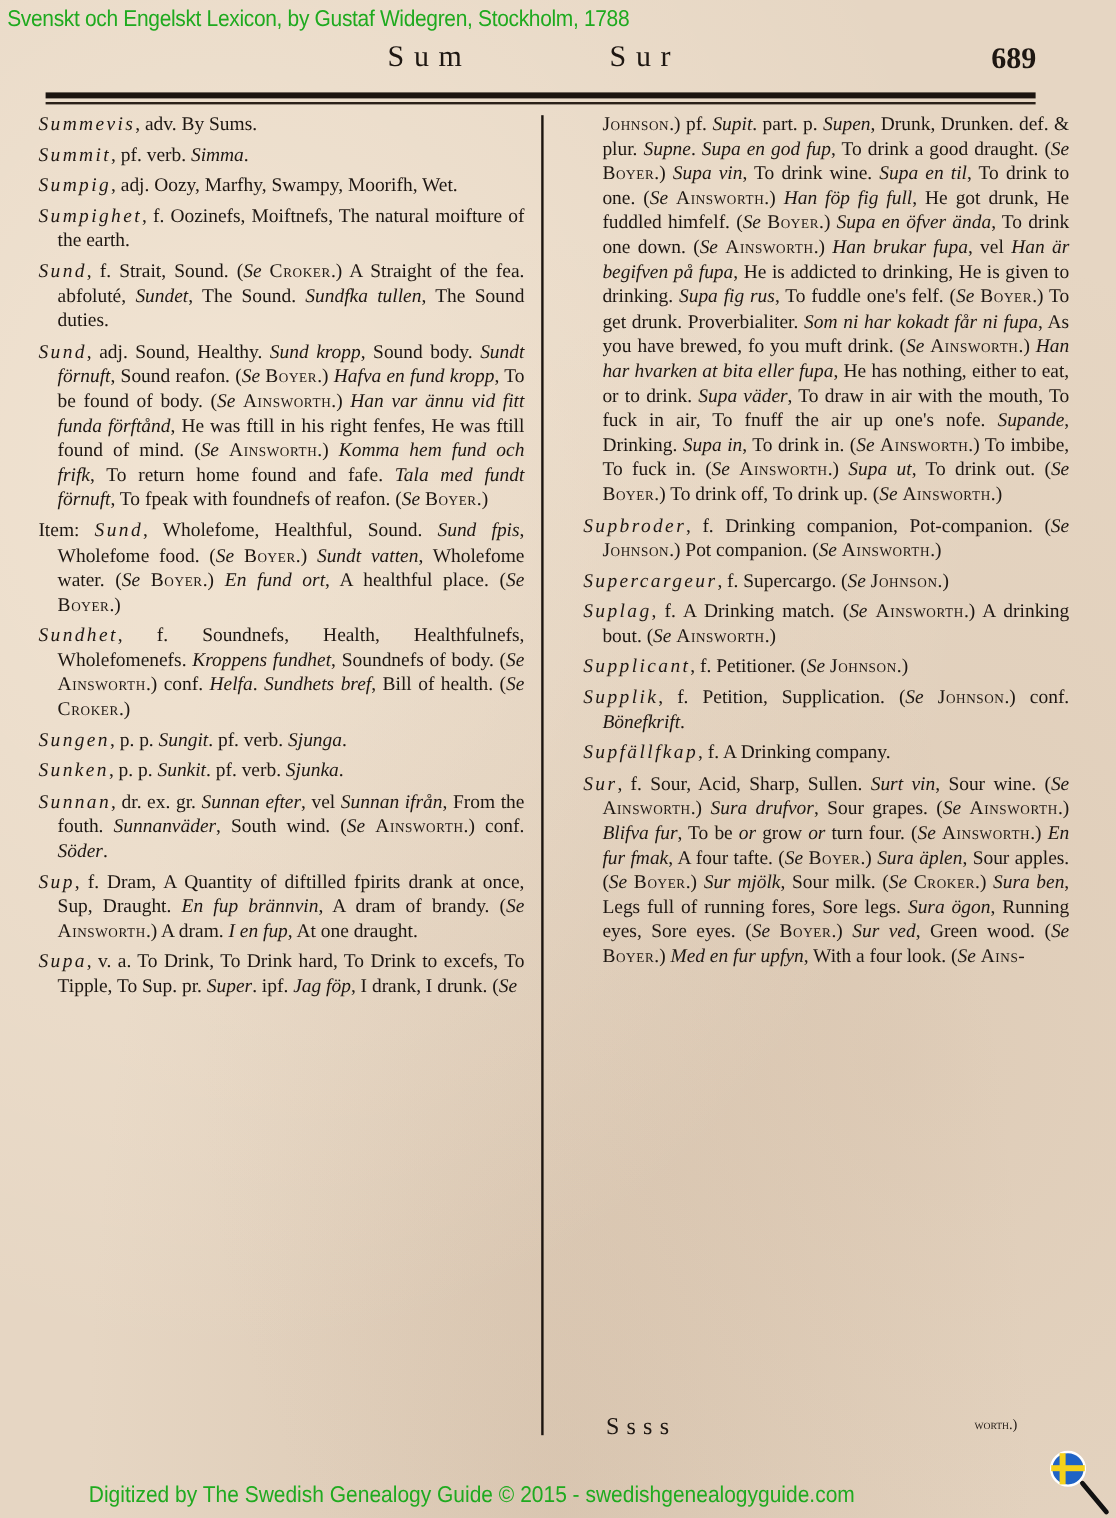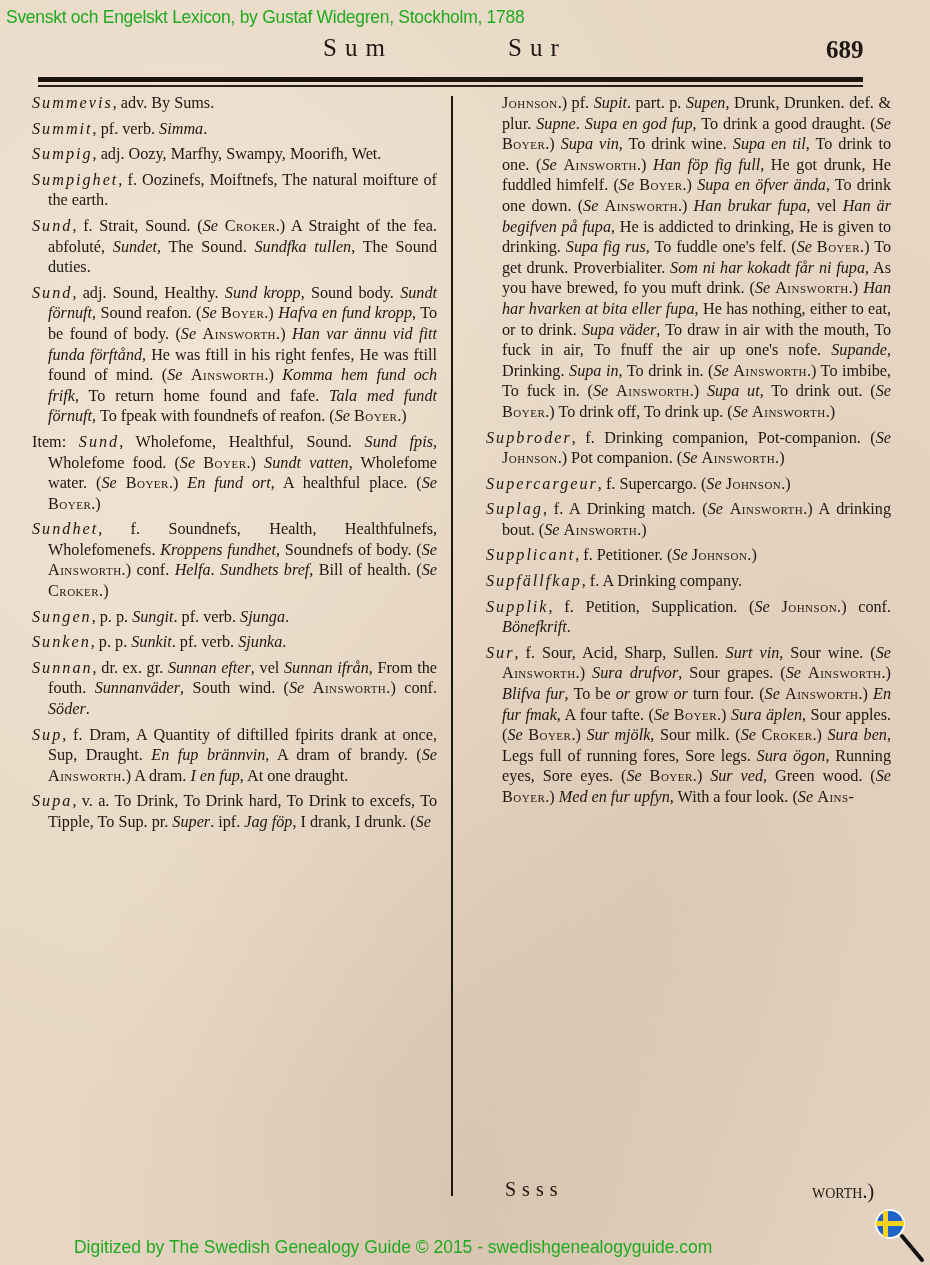--- a/index.html
+++ b/index.html
@@ -42,21 +42,21 @@
   .col-right { left: 458px; margin-left: 28px; }
   .entry { margin: 0 0 5px 0; padding-left: 16px; text-indent: -16px; }
   .entry.cont { padding-left: 16px; text-indent: 0; }
   .hw { font-style: italic; letter-spacing: 2px; }
   i { font-style: italic; }
   .sc { font-variant: small-caps; letter-spacing: 0.5px; }
   .signature {
     position: absolute; left: 505px; top: 1178px; font-size: 20px; letter-spacing: 6px;
   }
   .catchword {
-    position: absolute; left: 812px; top: 1180px; font-size: 20px; font-variant: small-caps;
+    position: absolute; left: 812px; top: 1180px; font-size: 12px; font-variant: small-caps;
   }
   .footer {
     position: absolute; left: 74px; top: 1236px;
     font-family: "Liberation Sans", "DejaVu Sans", sans-serif;
     font-size: 19px; color: #1faa1f; transform: scaleX(0.92); transform-origin: left top;
     white-space: nowrap;
   }
   .logo { position: absolute; left: 872px; top: 1208px; width: 55px; height: 55px; }
 </style>
 </head>
@@ -88,22 +88,22 @@
     <p class="entry"><span class="hw">Sunnan</span><span>, dr. ex. gr. </span><i>Sunnan efter</i><span>, vel </span><i>Sunnan ifrån</i><span>, From the fouth. </span><i>Sunnanväder</i><span>, South wind. (</span><i>Se</i><span> </span><span class="sc">Ainsworth</span><span>.) conf. </span><i>Söder</i><span>.</span></p>
     <p class="entry"><span class="hw">Sup</span><span>, f. Dram, A Quantity of diftilled fpirits drank at once, Sup, Draught. </span><i>En fup brännvin</i><span>, A dram of brandy. (</span><i>Se</i><span> </span><span class="sc">Ainsworth</span><span>.) A dram. </span><i>I en fup</i><span>, At one draught.</span></p>
     <p class="entry"><span class="hw">Supa</span><span>, v. a. To Drink, To Drink hard, To Drink to excefs, To Tipple, To Sup. pr. </span><i>Super</i><span>. ipf. </span><i>Jag föp</i><span>, I drank, I drunk. (</span><i>Se</i></p>
   </div>
 <div class="column col-right" id="col-right">
     <p class="entry cont"><span class="sc">Johnson</span><span>.) pf. </span><i>Supit</i><span>. part. p. </span><i>Supen</i><span>, Drunk, Drunken. def. &amp; plur. </span><i>Supne</i><span>. </span><i>Supa en god fup</i><span>, To drink a good draught. (</span><i>Se</i><span> </span><span class="sc">Boyer</span><span>.) </span><i>Supa vin</i><span>, To drink wine. </span><i>Supa en til</i><span>, To drink to one. (</span><i>Se</i><span> </span><span class="sc">Ainsworth</span><span>.) </span><i>Han föp fig full</i><span>, He got drunk, He fuddled himfelf. (</span><i>Se</i><span> </span><span class="sc">Boyer</span><span>.) </span><i>Supa en öfver ända</i><span>, To drink one down. (</span><i>Se</i><span> </span><span class="sc">Ainsworth</span><span>.) </span><i>Han brukar fupa</i><span>, vel </span><i>Han är begifven på fupa</i><span>, He is addicted to drinking, He is given to drinking. </span><i>Supa fig rus</i><span>, To fuddle one's felf. (</span><i>Se</i><span> </span><span class="sc">Boyer</span><span>.) To get drunk. Proverbialiter. </span><i>Som ni har kokadt får ni fupa</i><span>, As you have brewed, fo you muft drink. (</span><i>Se</i><span> </span><span class="sc">Ainsworth</span><span>.) </span><i>Han har hvarken at bita eller fupa</i><span>, He has nothing, either to eat, or to drink. </span><i>Supa väder</i><span>, To draw in air with the mouth, To fuck in air, To fnuff the air up one's nofe. </span><i>Supande</i><span>, Drinking. </span><i>Supa in</i><span>, To drink in. (</span><i>Se</i><span> </span><span class="sc">Ainsworth</span><span>.) To imbibe, To fuck in. (</span><i>Se</i><span> </span><span class="sc">Ainsworth</span><span>.) </span><i>Supa ut</i><span>, To drink out. (</span><i>Se</i><span> </span><span class="sc">Boyer</span><span>.) To drink off, To drink up. (</span><i>Se</i><span> </span><span class="sc">Ainsworth</span><span>.)</span></p>
     <p class="entry"><span class="hw">Supbroder</span><span>, f. Drinking companion, Pot-companion. (</span><i>Se</i><span> </span><span class="sc">Johnson</span><span>.) Pot companion. (</span><i>Se</i><span> </span><span class="sc">Ainsworth</span><span>.)</span></p>
     <p class="entry"><span class="hw">Supercargeur</span><span>, f. Supercargo. (</span><i>Se</i><span> </span><span class="sc">Johnson</span><span>.)</span></p>
     <p class="entry"><span class="hw">Suplag</span><span>, f. A Drinking match. (</span><i>Se</i><span> </span><span class="sc">Ainsworth</span><span>.) A drinking bout. (</span><i>Se</i><span> </span><span class="sc">Ainsworth</span><span>.)</span></p>
     <p class="entry"><span class="hw">Supplicant</span><span>, f. Petitioner. (</span><i>Se</i><span> </span><span class="sc">Johnson</span><span>.)</span></p>
+    <p class="entry"><span class="hw">Supplik</span><span>, f. Petition, Supplication. (</span><i>Se</i><span> </span><span class="sc">Johnson</span><span>.) conf. </span><i>Bönefkrift</i><span>.</span></p>
     <p class="entry"><span class="hw">Supfällfkap</span><span>, f. A Drinking company.</span></p>
-    <p class="entry"><span class="hw">Supplik</span><span>, f. Petition, Supplication. (</span><i>Se</i><span> </span><span class="sc">Johnson</span><span>.) conf. </span><i>Bönefkrift</i><span>.</span></p>
     <p class="entry"><span class="hw">Sur</span><span>, f. Sour, Acid, Sharp, Sullen. </span><i>Surt vin</i><span>, Sour wine. (</span><i>Se</i><span> </span><span class="sc">Ainsworth</span><span>.) </span><i>Sura drufvor</i><span>, Sour grapes. (</span><i>Se</i><span> </span><span class="sc">Ainsworth</span><span>.) </span><i>Blifva fur</i><span>, To be </span><i>or</i><span> grow </span><i>or</i><span> turn four. (</span><i>Se</i><span> </span><span class="sc">Ainsworth</span><span>.) </span><i>En fur fmak</i><span>, A four tafte. (</span><i>Se</i><span> </span><span class="sc">Boyer</span><span>.) </span><i>Sura äplen</i><span>, Sour apples. (</span><i>Se</i><span> </span><span class="sc">Boyer</span><span>.) </span><i>Sur mjölk</i><span>, Sour milk. (</span><i>Se</i><span> </span><span class="sc">Croker</span><span>.) </span><i>Sura ben</i><span>, Legs full of running fores, Sore legs. </span><i>Sura ögon</i><span>, Running eyes, Sore eyes. (</span><i>Se</i><span> </span><span class="sc">Boyer</span><span>.) </span><i>Sur ved</i><span>, Green wood. (</span><i>Se</i><span> </span><span class="sc">Boyer</span><span>.) </span><i>Med en fur upfyn</i><span>, With a four look. (</span><i>Se</i><span> </span><span class="sc">Ains-</span></p>
   </div>
 
 <div class="signature">Ssss</div>
 <div class="catchword">worth.)</div>
 
 <div class="footer">Digitized by The Swedish Genealogy Guide © 2015 - swedishgenealogyguide.com</div>
 
 <svg class="logo" viewBox="0 0 55 55">
   <line x1="30" y1="28" x2="50" y2="52" stroke="#111" stroke-width="4" stroke-linecap="round"></line>

